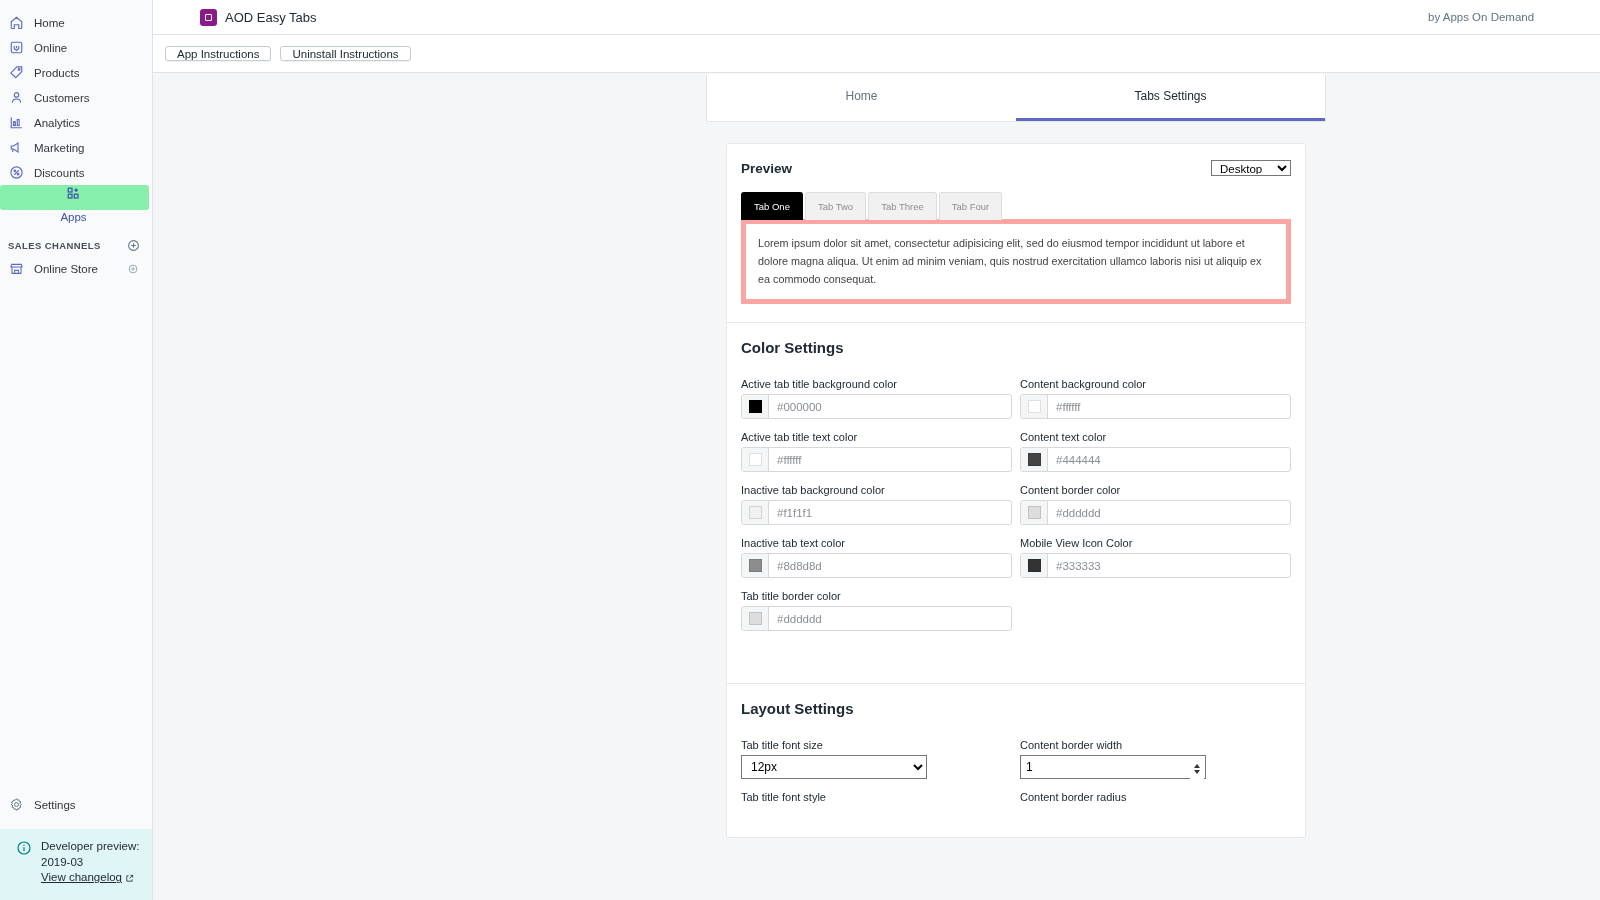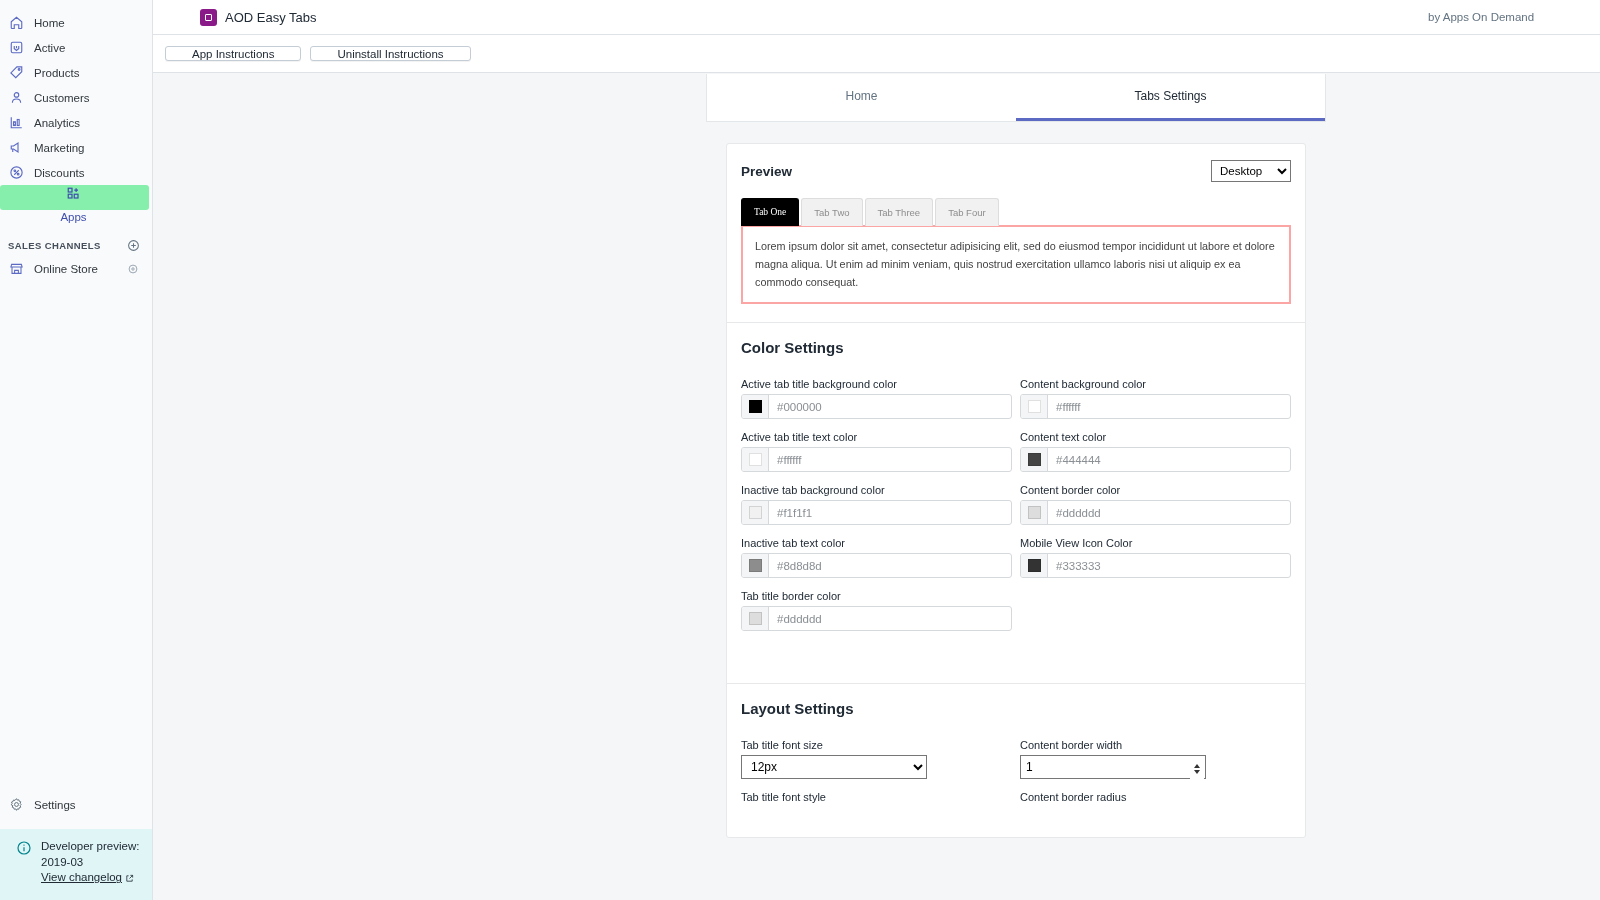--- a/index.html
+++ b/index.html
@@ -109,21 +109,21 @@
     height: 38px; background: #ffffff;
     border-bottom: 1px solid #dfe3e8;
     display: flex; align-items: center; gap: 9px;
     padding: 0 12px;
   }
   .btn {
     background: #ffffff;
     border: 1px solid #c4cdd5;
     border-radius: 3px;
     height: 15px;
-    padding: 0 26px;
+    padding: 0 11px;
     font-size: 11.5px;
     color: #212b36;
     font-family: "Liberation Sans", sans-serif;
     cursor: pointer;
     display: flex; align-items: center;
     box-shadow: 0 1px 0 rgba(22,29,37,.05);
   }
 
   
   .content-area { position: absolute; left: 0; right: 0; top: 74px; bottom: 0; }
@@ -164,21 +164,21 @@
 
   .preview-head {
     display: flex; align-items: center; justify-content: space-between;
     margin-bottom: 16px;
   }
   .preview-title { font-size: 13.5px; font-weight: bold; color: #212b36; }
 
   select.native {
     font-family: "Liberation Sans", sans-serif;
     font-size: 11.5px;
-    height: 22px;
+    height: 16px;
     width: 80px;
     padding: 1px 2px 1px 4px;
     border: 1px solid #767676;
     background: #ffffff;
     color: #000;
     border-radius: 0;
   }
 
   
   .pv-tabs { display: flex; gap: 2px; }
@@ -191,24 +191,23 @@
     border-bottom: none;
     border-radius: 3px 3px 0 0;
     cursor: pointer;
     min-width: 50px;
     text-align: center;
   }
   .pv-tab.active {
     background: #000000;
     color: #ffffff;
     border-color: #000000;
-    font-family: Liberation Serif, serif;
   }
   .pv-body {
-    border: 2px solid #fca5a5;
+    border: 5px solid #fca5a5;
     background: #ffffff;
     padding: 11px 12px;
     font-size: 10.8px;
     line-height: 1.65;
     color: #444444;
     margin-top: -1px;
   }
 
   .sec-title { font-size: 15px; font-weight: bold; color: #212b36; margin-bottom: 22px; }
 
@@ -308,21 +307,21 @@
         <span>Home</span>
       </div>
 
       <div class="nav-item">
         <span class="ico">
             <svg width="15" height="15" viewBox="0 0 20 20" fill="none" stroke="currentColor" stroke-width="1.5">
               <rect x="3" y="3" width="14" height="14" rx="2"></rect>
               <path d="M7 8v3m3-3v3m3-3v3M6.5 11l3.5 3 3.5-3"></path>
             </svg>
           </span>
-        <span>Active</span>
+        <span>Online</span>
       </div>
 
       <div class="nav-item">
         <span class="ico">
             <svg width="15" height="15" viewBox="0 0 20 20" fill="none" stroke="currentColor" stroke-width="1.5">
               <path d="M10.5 2.5H17v6.5l-8 8-6.5-6.5z"></path>
               <circle cx="13.5" cy="6" r="1.2"></circle>
             </svg>
           </span>
         <span>Products</span>

